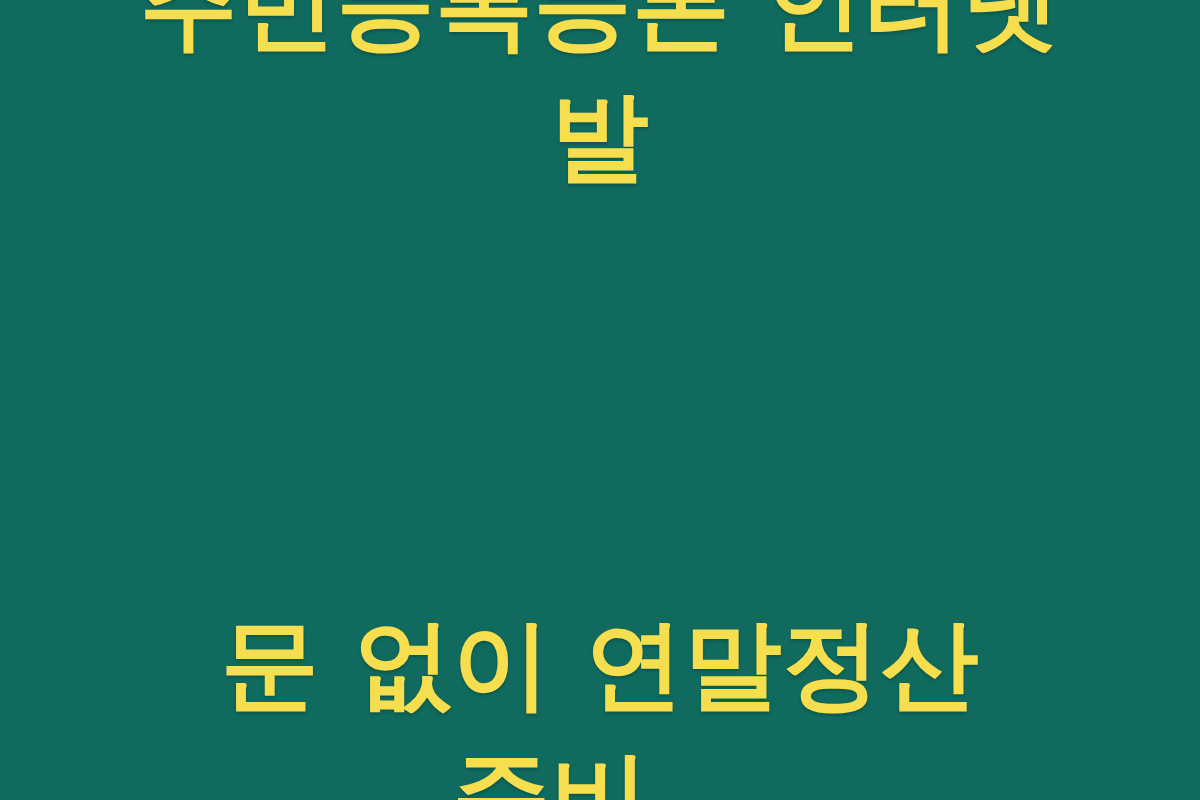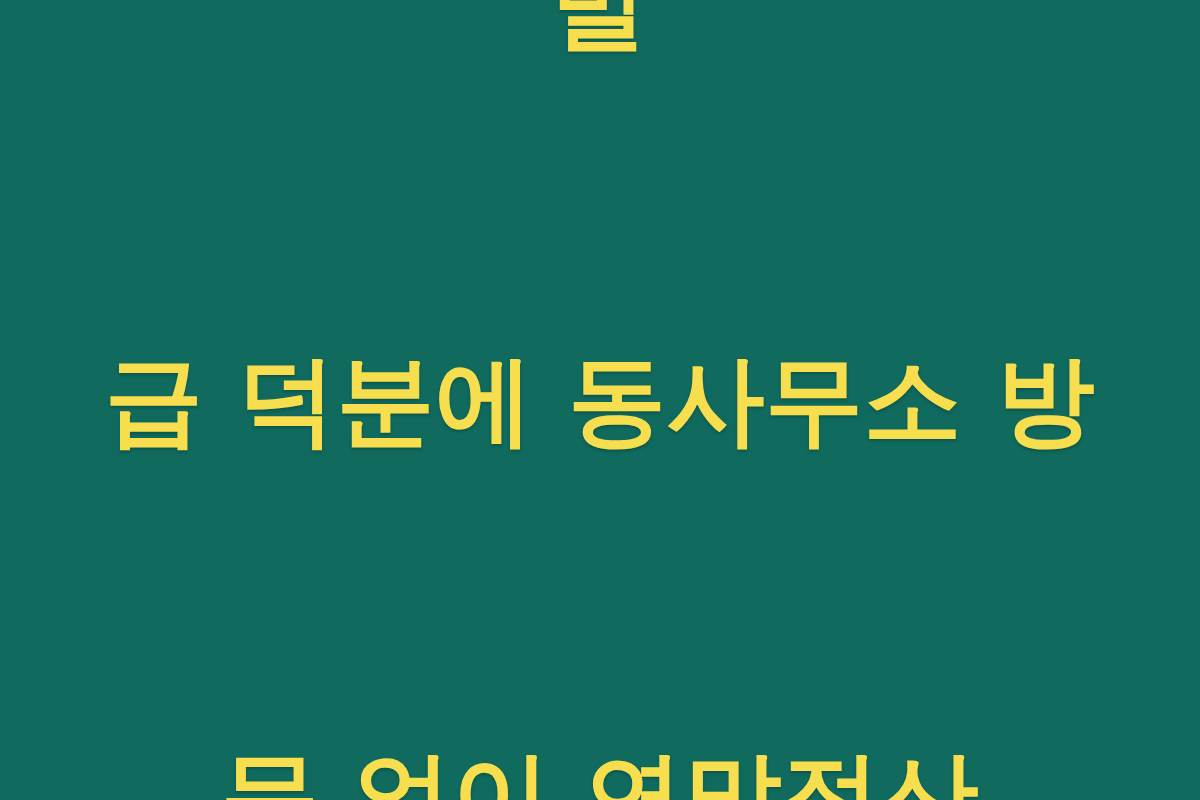--- a/index.html
+++ b/index.html
@@ -48,19 +48,18 @@
 </style>
 </head>
 <body>
 
 <div class="card" style="background: rgb(16, 106, 94);">
 
   <div class="headline" style="color: rgb(247, 222, 79);">
 
     <span class="headline-line">주민등록등본 인터넷 발</span>
 
-    <span class="headline-line">급 덕분에 동사무소 방</span>
 
     <span class="headline-line">문 없이 연말정산 준비…</span>
 
   </div>
 
 </div>
 
 </body></html>

